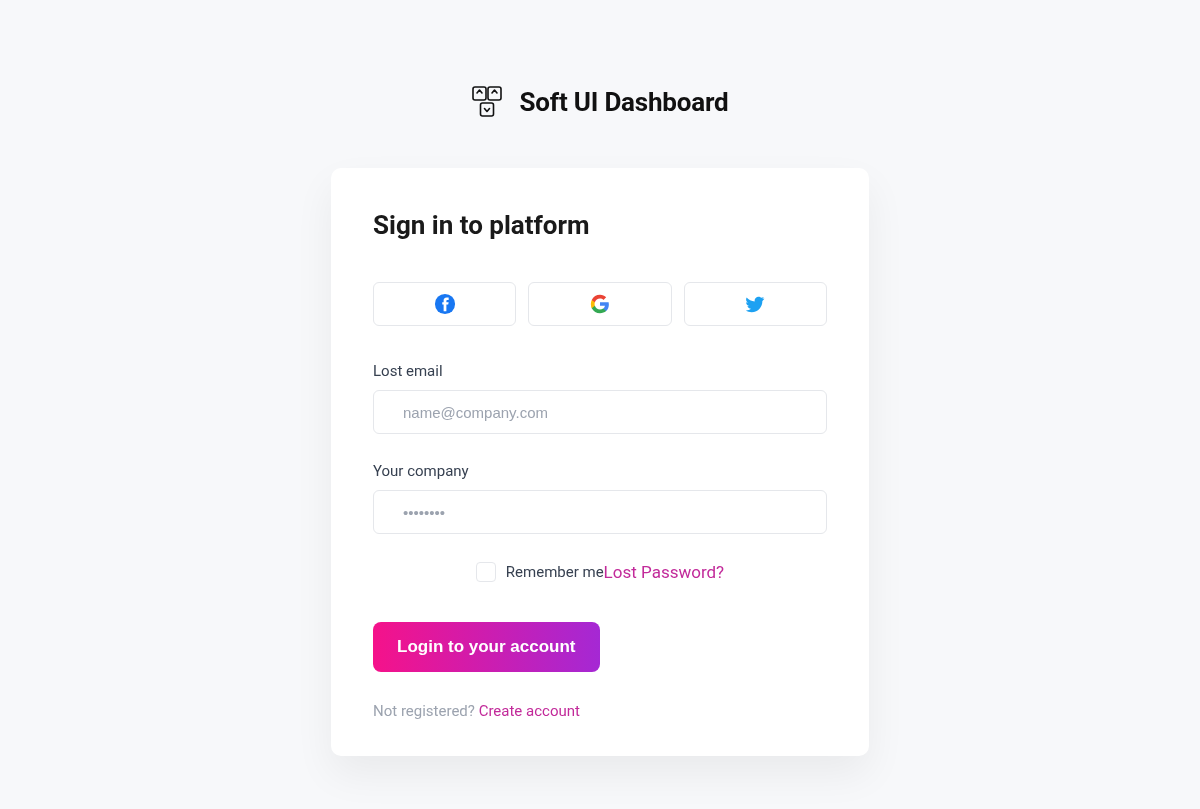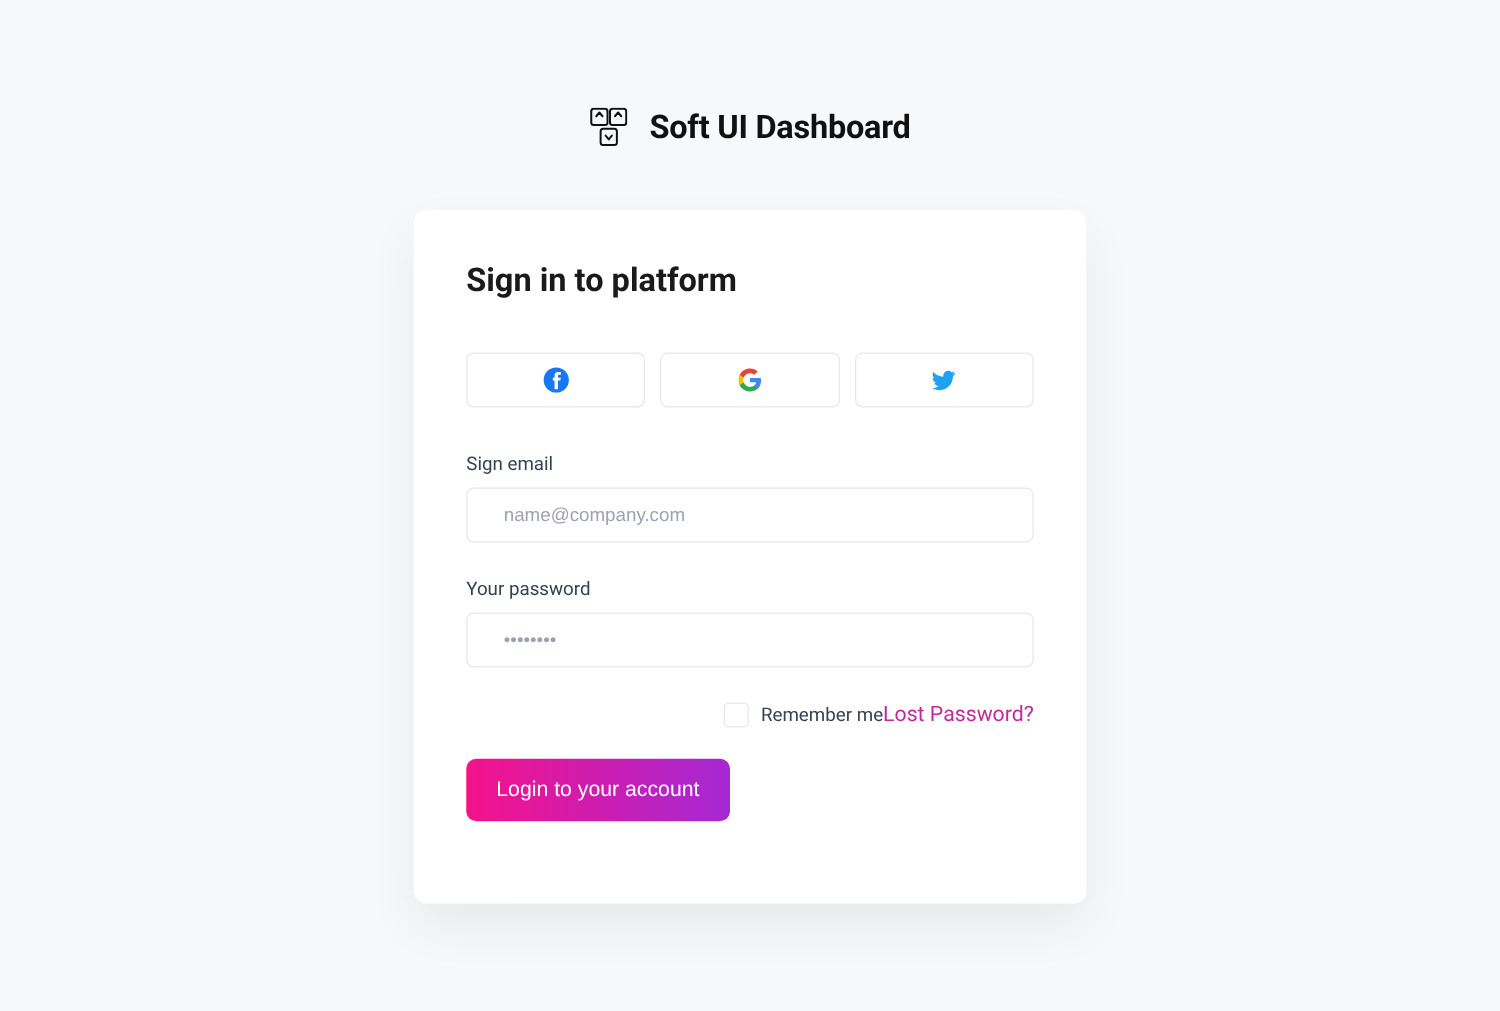--- a/index.html
+++ b/index.html
@@ -73,22 +73,22 @@
     border-radius: 6px;
     padding: 0 29px;
     font-size: 15px;
     color: #374151;
     background: #fff;
   }
   .form-input::placeholder { color: #9ca3af; }
   .row-between {
     display: flex;
     align-items: center;
-    justify-content: flex-end;
-    margin-bottom: 25px;
+    justify-content: center;
+    margin-bottom: 40px;
   }
   .check-wrap { display: flex; align-items: center; gap: 10px; }
   .checkbox {
     width: 20px; height: 20px;
     border: 1px solid #e5e7eb;
     border-radius: 4px;
     background: #fff;
     appearance: none;
     cursor: pointer;
   }
@@ -101,21 +101,21 @@
   }
   .login-btn {
     display: inline-block;
     padding: 0 24px;
     height: 50px;
     border: none;
     border-radius: 8px;
     background: linear-gradient(90deg, #f5128a 0%, #a528d4 100%);
     color: #fff;
     font-size: 17px;
-    font-weight: 400;
+    font-weight: 700;
     cursor: pointer;
     margin-bottom: 30px;
   }
   .not-registered {
     font-size: 15px;
     color: #9ca3af;
   }
   .create-link {
     color: #c22a9a;
     text-decoration: none;
@@ -166,33 +166,36 @@
       <button class="social-btn">
         <span>
           <svg width="24" height="22" viewBox="0 0 24 24">
             <path d="M22 5.9c-.7.3-1.5.5-2.3.6.8-.5 1.5-1.3 1.8-2.2-.8.5-1.7.8-2.6 1-0.8-.8-1.9-1.3-3.1-1.3-2.3 0-4.2 1.9-4.2 4.2 0 .3 0 .7.1 1C8.1 9 5 7.4 2.9 5c-.4.6-.6 1.3-.6 2.1 0 1.5.7 2.7 1.9 3.5-.7 0-1.3-.2-1.9-.5v.1c0 2 1.4 3.7 3.3 4.1-.3.1-.7.1-1.1.1-.3 0-.5 0-.8-.1.5 1.7 2.1 2.9 3.9 2.9-1.4 1.1-3.2 1.8-5.2 1.8H2c1.8 1.2 4 1.9 6.3 1.9 7.5 0 11.7-6.3 11.7-11.7v-.5c.8-.6 1.5-1.3 2-2.1z" fill="#1DA1F2"></path>
           </svg>
         </span>
       </button>
     </div>
 
     <div class="form-group">
-      <label class="form-label">Sign email</label>
+      <label class="form-label">Lost email</label>
       <input type="email" class="form-input" placeholder="name@company.com" style="">
     </div>
 
     <div class="form-group">
-      <label class="form-label">Your password</label>
+      <label class="form-label">Your company</label>
       <input type="password" class="form-input" placeholder="••••••••" style="">
     </div>
 
     <div class="row-between">
       <label class="check-wrap">
         <input type="checkbox" class="checkbox" style="">
         <span class="check-label">Remember me</span>
       </label>
       <a class="link-lost">Lost Password?</a>
     </div>
 
     <button class="login-btn">Login to your account</button>
 
+    <div class="not-registered">
+      <span>Not registered? </span><a class="create-link">Create account</a>
+    </div>
   </div>
 </div>
 
 </body></html>

